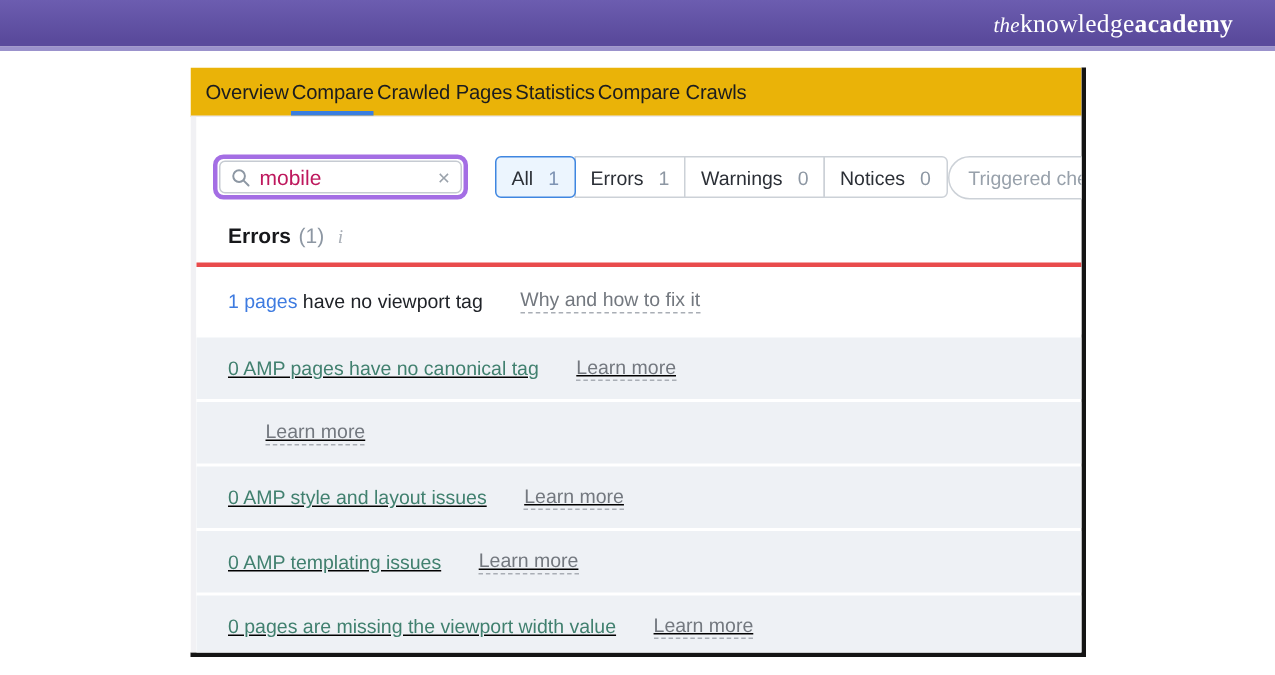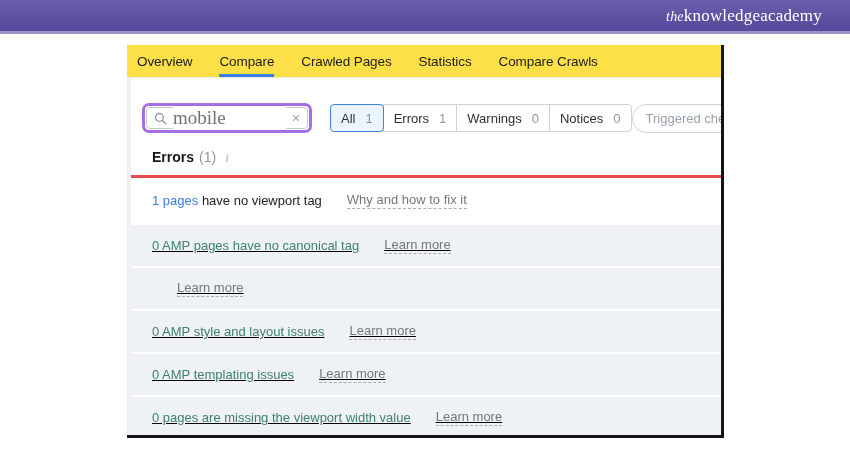--- a/index.html
+++ b/index.html
@@ -15,36 +15,36 @@
   .banner {
     position: absolute; left: 0; top: 0; width: 850px; height: 34px;
     background: linear-gradient(180deg, #6c5db0 0%, #5a4a9c 85%);
     border-bottom: 3px solid #9b92cc;
     display: flex; align-items: center; justify-content: flex-end;
     padding-right: 28px;
   }
   .logo { color: #ffffff; font-family: "Liberation Serif", serif; letter-spacing: 0.2px; white-space: nowrap; }
   .logo-the { font-style: italic; font-size: 14px; margin-left: 11px; }
   .logo-knowledge { font-size: 17px; font-weight: 400; }
-  .logo-academy { font-size: 17px; font-weight: 400; }
+  .logo-academy { font-size: 17px; font-weight: 700; }
 
   
   .shot {
     position: absolute; left: 127px; top: 45px; width: 597px; height: 393px;
     background: #ffffff;
     border-right: 3px solid #141414;
     border-bottom: 3px solid #141414;
     display: flex; flex-direction: column;
     overflow: hidden;
   }
 
   
   .tabbar {
-    height: 33px; background: #fde047; border-bottom: 1px solid #eceaef;
-    display: flex; align-items: stretch; padding-left: 10px; gap: 27px;
+    height: 33px; background: #eab308; border-bottom: 1px solid #eceaef;
+    display: flex; align-items: stretch; padding-left: 10px; gap: 2px;
     flex-shrink: 0;
   }
   .tab {
     font-size: 13.5px; color: #1b1c1f; display: flex; align-items: center;
     cursor: pointer; white-space: nowrap; letter-spacing: -0.1px;
   }
   .tab.active { box-shadow: inset 0 -3px 0 #3a7ee0; }
 
   .card-wrap { display: flex; flex: 1; min-height: 0; }
   .gutter { width: 4px; background: #f1f1f4; flex-shrink: 0; }
@@ -58,21 +58,21 @@
   .search-outer {
     border: 3px solid #a46ee4; border-radius: 7px; background: #ffffff;
     padding: 1px; width: 170px; flex-shrink: 0;
   }
   .search-inner {
     border: 1px solid #c6cbd2; border-radius: 4px; height: 22px;
     display: flex; align-items: center; padding: 0 7px; gap: 6px; background: #fff;
   }
   .search-inner input {
     border: none; outline: none; flex: 1; min-width: 0;
-    font-family: Liberation Serif, serif; font-size: 19px; color: #737373;
+    font-family: Liberation Sans, sans-serif; font-size: 14px; color: #be185d;
   }
   .clear { color: #9aa2ab; font-size: 14px; line-height: 1; cursor: pointer; }
 
   .seg { display: flex; margin-left: 18px; }
   .seg-btn {
     appearance: none; background: #ffffff; border: 1px solid #ccd1d7;
     margin-left: -1px; height: 28px; padding: 0 10px;
     display: flex; align-items: center; gap: 10px;
     font-family: "Liberation Sans", sans-serif; font-size: 13px; color: #2b2f36;
     cursor: pointer; position: relative;

